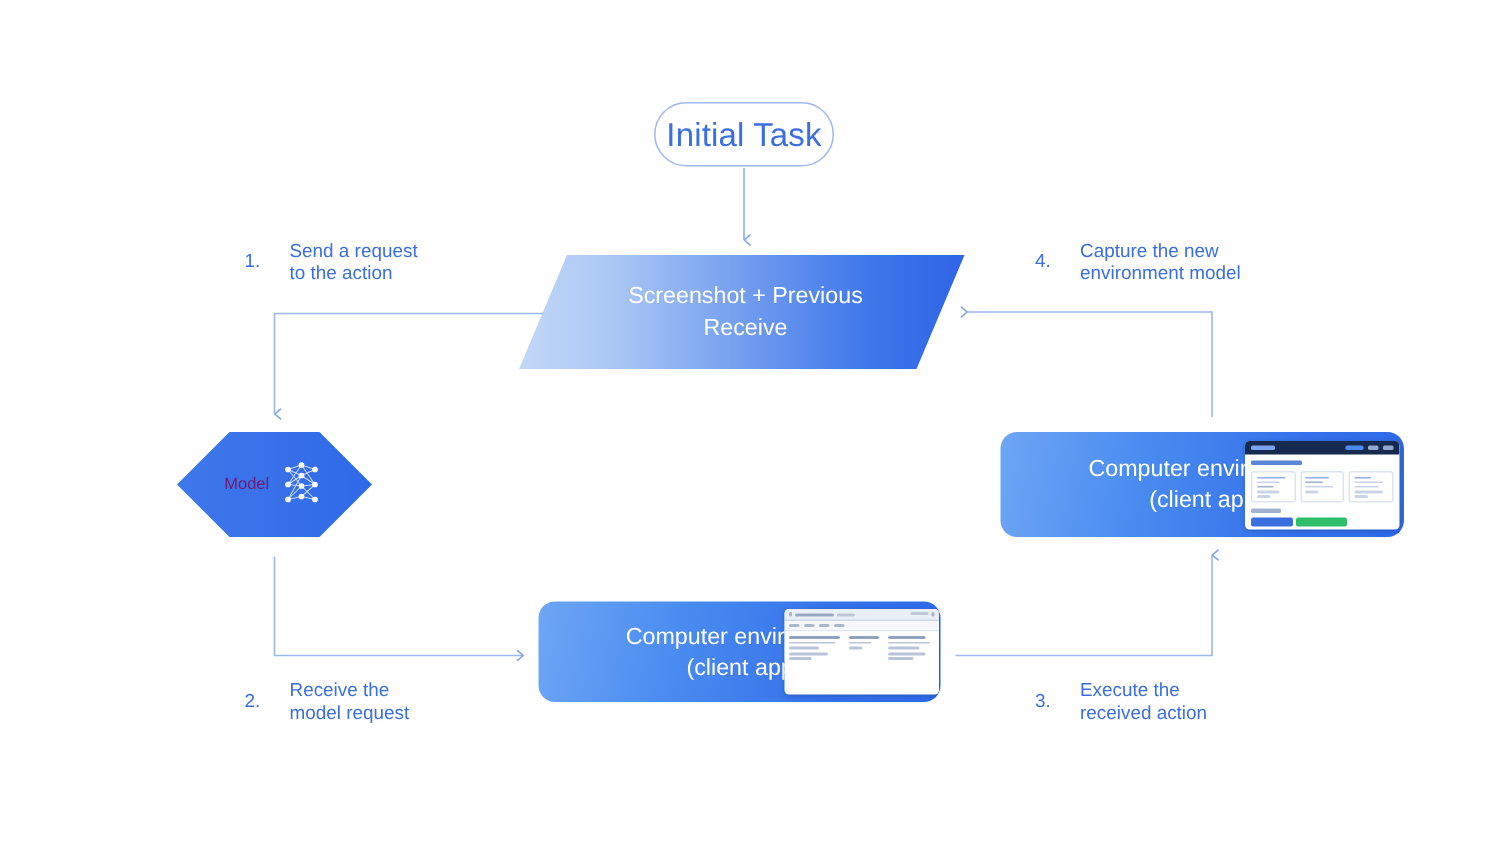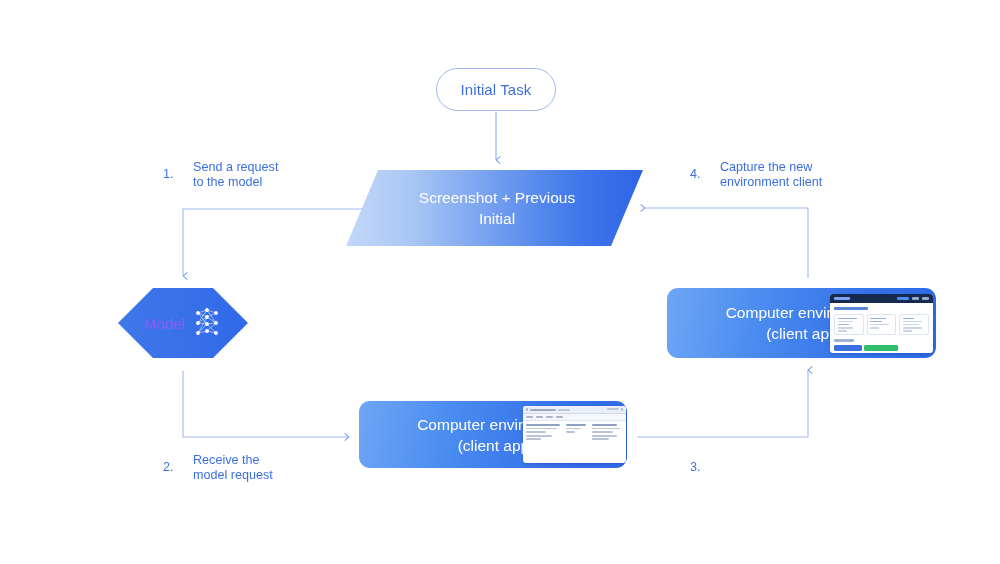--- a/index.html
+++ b/index.html
@@ -36,21 +36,21 @@
     height: 43px;
     border: 1.4px solid #9db9f0;
     border-radius: 24px;
     background: #ffffff;
     display: flex;
     align-items: center;
     justify-content: center;
     box-sizing: border-box;
   }
   .pill-label {
-    font-size: 15px;
+    font-size: 22px;
     color: #3b6fe0;
     letter-spacing: 0.1px;
   }
 
   
   .para-wrap {
     position: absolute;
     left: 345px;
     top: 170px;
     width: 298px;
@@ -84,22 +84,22 @@
   }
   .hex-inner {
     position: absolute;
     inset: 0;
     display: flex;
     align-items: center;
     justify-content: center;
     gap: 7px;
   }
   .hex-label {
-    font-size: 15px;
-    color: #8b5cf6;
+    font-size: 11px;
+    color: #701a75;
   }
   .nn-icon {
     width: 30px;
     height: 34px;
     display: block;
   }
 
   
   .env-card {
     position: absolute;
@@ -298,21 +298,21 @@
     <path d="M 808,278 L 808,208 L 645,208" fill="none" stroke="#9db9f0" stroke-width="1.1" marker-end="url(#ah-left)"></path>
   </svg>
 
   <div class="pill">
     <span class="pill-label">Initial Task</span>
   </div>
 
   <div class="para-wrap">
     <div class="para-label">
       <span>Screenshot + Previous</span>
-      <span>Initial</span>
+      <span>Receive</span>
     </div>
   </div>
 
   <div class="hex-wrap">
     <div class="hex-inner">
       <span class="hex-label">Model</span>
       <svg class="nn-icon" viewBox="0 0 30 34">
         <g stroke="#cfe0fb" stroke-width="0.7" fill="none" opacity="0.95">
           <path d="M6,7 L15,4 M6,7 L15,11 M6,7 L15,18 M6,17 L15,4 M6,17 L15,11 M6,17 L15,18 M6,27 L15,11 M6,27 L15,18 M6,27 L15,25"></path>
           <path d="M15,4 L24,7 M15,11 L24,7 M15,11 L24,17 M15,18 L24,17 M15,18 L24,27 M15,25 L24,27 M15,4 L24,17 M15,25 L24,17"></path>
@@ -422,32 +422,34 @@
           <div class="rw w90"></div>
           <div class="rw w60"></div>
         </div>
       </div>
     </div>
   </div>
 
   <div class="step step-1">
     <span class="step-num">1.</span>
     <span class="step-text">Send a request
-to the model</span>
+to the action</span>
   </div>
 
   <div class="step step-2">
     <span class="step-num">2.</span>
     <span class="step-text">Receive the
 model request</span>
   </div>
 
   <div class="step step-3">
     <span class="step-num">3.</span>
+    <span class="step-text">Execute the
+received action</span>
   </div>
 
   <div class="step step-4">
     <span class="step-num">4.</span>
     <span class="step-text">Capture the new
-environment client</span>
+environment model</span>
   </div>
 
 </div>
 
 </body></html>

